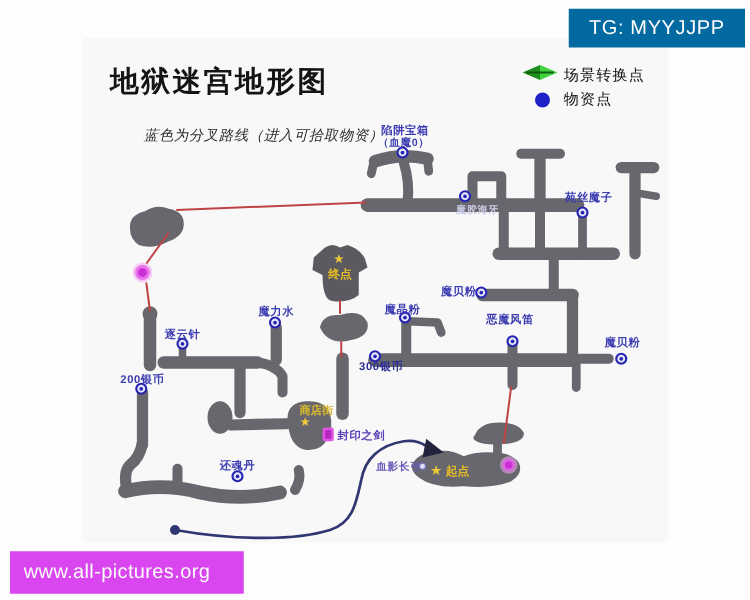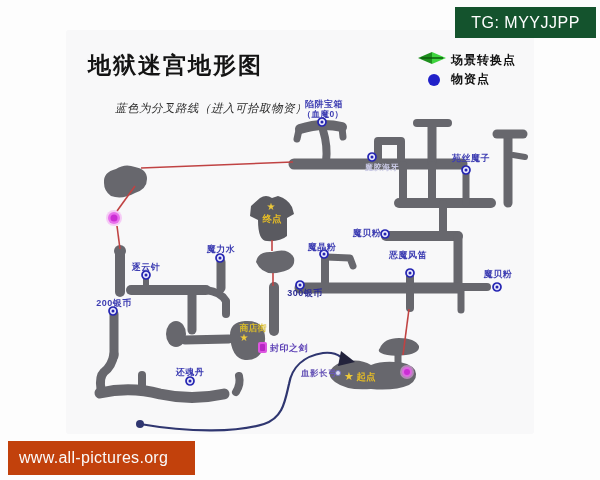--- a/index.html
+++ b/index.html
@@ -1,29 +1,29 @@
 <!DOCTYPE html>
 <html><head>
 <meta charset="utf-8">
 <style>
   html,body{margin:0;padding:0;width:600px;height:480px;background:#ffffff;overflow:hidden;
     font-family:"Liberation Sans","DejaVu Sans",sans-serif;}
   .page{position:relative;width:600px;height:480px;background:#fdfdfd;}
   .panel{position:absolute;left:66px;top:30px;width:468px;height:404px;background:#f8f8f9;border-radius:3px;}
-  .tg-badge{position:absolute;left:455px;top:7px;width:141px;height:31px;background:#14532d;color:#fff;
+  .tg-badge{position:absolute;left:455px;top:7px;width:141px;height:31px;background:#0369a1;color:#fff;
     font-size:16px;line-height:31px;text-align:center;letter-spacing:.5px;}
-  .site-badge{position:absolute;left:8px;top:441px;width:187px;height:34px;background:#c2410c;color:#fafafa;
+  .site-badge{position:absolute;left:8px;top:441px;width:187px;height:34px;background:#d946ef;color:#fafafa;
     font-size:16px;line-height:34px;padding-left:11px;box-sizing:border-box;letter-spacing:.3px;}
   .title{position:absolute;left:88px;top:50px;font-size:23px;font-weight:600;color:#141414;letter-spacing:2px;text-align:center;}
   .note1{position:absolute;left:92px;top:86px;font-size:11.5px;color:#2b2b2b;letter-spacing:.5px;}
   .note2{position:absolute;left:115px;top:101px;font-size:11.5px;color:#2b2b2b;letter-spacing:.5px;font-style:italic;}
   .legend{position:absolute;left:417px;top:51px;}
   .legend-row{display:flex;align-items:center;height:19px;}
   .legend-icon{width:34px;display:flex;justify-content:center;align-items:center;}
-  .legend-label{font-size:12px;color:#111;letter-spacing:1px;font-weight:bold;}
+  .legend-label{font-size:12px;color:#111;letter-spacing:1px;}
   .dot-blue{width:12px;height:12px;border-radius:50%;background:#2121c9;}
   .blob-magenta{width:13px;height:15px;border-radius:46% 54% 50% 50%;
     background:#e45ae9;box-shadow:0 0 3px 2px rgba(238,130,238,.75), inset 0 -2px 3px #c32cd0;}
   svg{position:absolute;left:0;top:0;}
   text{font-family:"Liberation Sans","DejaVu Sans",sans-serif;}
 </style>
 </head>
 <body>
 
 <div class="page">

